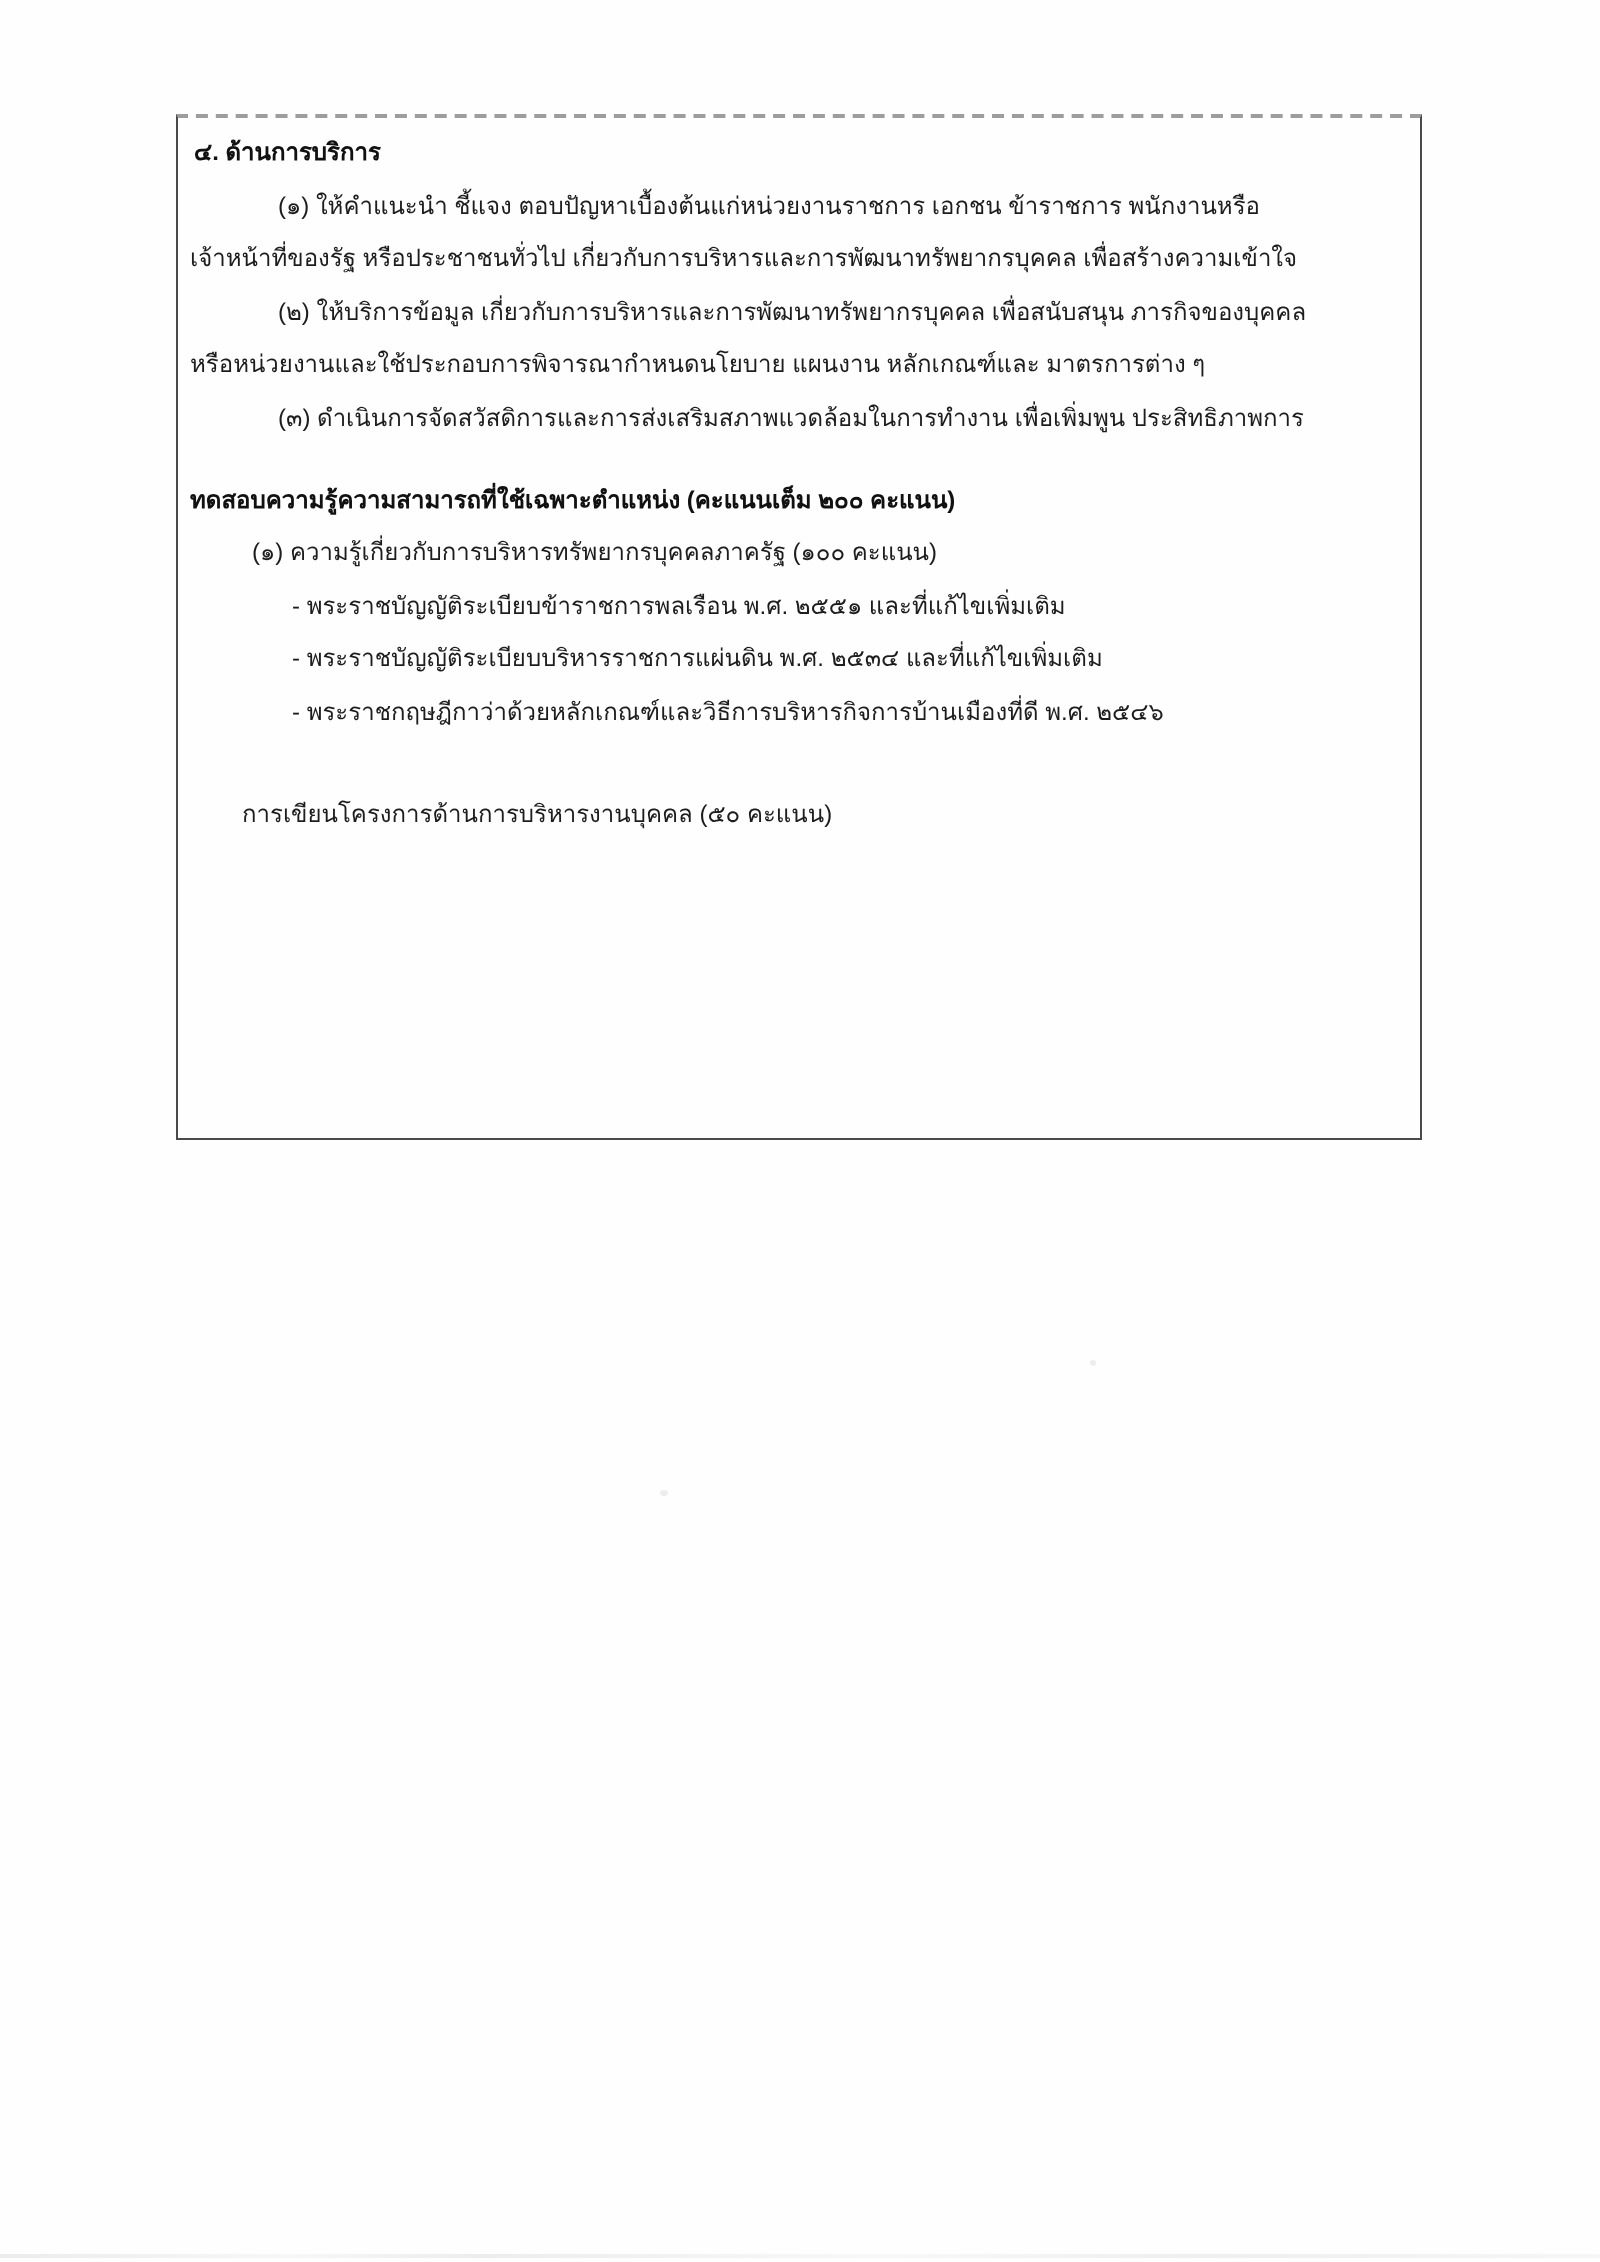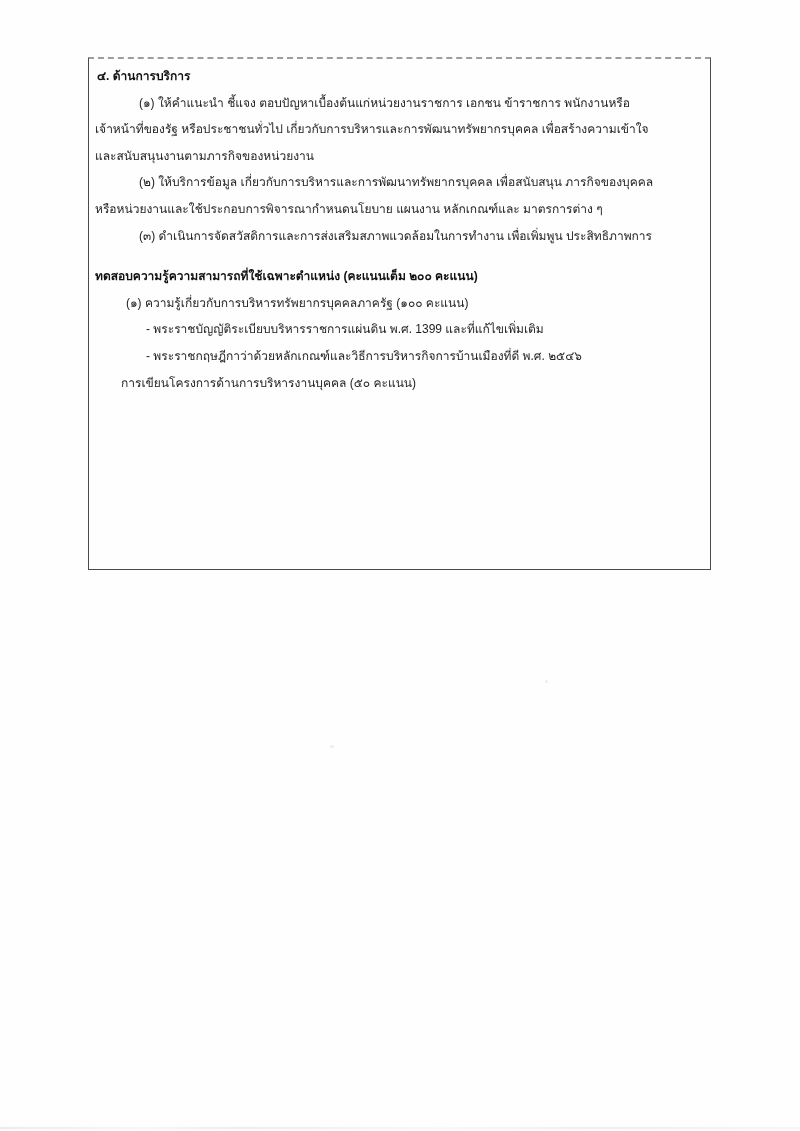--- a/index.html
+++ b/index.html
@@ -35,21 +35,21 @@
     font-size: 12px;
     white-space: nowrap;
     color: #1d1d1d;
   }
   .bold { font-weight: 700; color: #111; }
   .ind-title  { padding-left: 8px; }
   .ind-flush  { padding-left: 6px; }
   .ind-item   { padding-left: 50px; }
   .ind-topic  { padding-left: 37px; }
   .ind-bullet { padding-left: 57px; }
-  .ind-subj   { padding-left: 32px; }
+  .ind-subj   { padding-left: 32px; margin-top: 24px; }
   .gap { height: 14px; }
   .scan-edge-bottom {
     position: absolute;
     left: 0;
     right: 0;
     bottom: 2px;
     height: 2px;
     background: linear-gradient(to right,
       #ececec 0%, #f7f7f7 18%, #ededed 30%, #f8f8f8 55%, #efefef 75%, #f6f6f6 100%);
   }
@@ -63,35 +63,35 @@
 <body>
 
 <div class="page">
 
   <div class="doc-box">
 
     <div class="line ind-title bold">๔. ด้านการบริการ</div>
 
     <div class="line ind-item">(๑) ให้คำแนะนำ ชี้แจง ตอบปัญหาเบื้องต้นแก่หน่วยงานราชการ เอกชน ข้าราชการ พนักงานหรือ</div>
     <div class="line ind-flush">เจ้าหน้าที่ของรัฐ หรือประชาชนทั่วไป เกี่ยวกับการบริหารและการพัฒนาทรัพยากรบุคคล เพื่อสร้างความเข้าใจ</div>
-    <div class="line ind-flush">และสนับสนุนงานตามภารกิจของหน่วยงาน</div>
 
     <div class="line ind-item">(๒) ให้บริการข้อมูล เกี่ยวกับการบริหารและการพัฒนาทรัพยากรบุคคล เพื่อสนับสนุน ภารกิจของบุคคล</div>
     <div class="line ind-flush">หรือหน่วยงานและใช้ประกอบการพิจารณากำหนดนโยบาย แผนงาน หลักเกณฑ์และ มาตรการต่าง ๆ</div>
 
     <div class="line ind-item">(๓) ดำเนินการจัดสวัสดิการและการส่งเสริมสภาพแวดล้อมในการทำงาน เพื่อเพิ่มพูน ประสิทธิภาพการ</div>
 
     <div class="gap"></div>
 
     <div class="line ind-flush bold">ทดสอบความรู้ความสามารถที่ใช้เฉพาะตำแหน่ง (คะแนนเต็ม ๒๐๐ คะแนน)</div>
 
 
     <div class="line ind-topic">(๑) ความรู้เกี่ยวกับการบริหารทรัพยากรบุคคลภาครัฐ (๑๐๐ คะแนน)</div>
 
-    <div class="line ind-bullet">- พระราชบัญญัติระเบียบบริหารราชการแผ่นดิน พ.ศ. 1399 และที่แก้ไขเพิ่มเติม</div>
+    <div class="line ind-bullet">- พระราชบัญญัติระเบียบข้าราชการพลเรือน พ.ศ. ๒๕๕๑ และที่แก้ไขเพิ่มเติม</div>
+    <div class="line ind-bullet">- พระราชบัญญัติระเบียบบริหารราชการแผ่นดิน พ.ศ. ๒๕๓๔ และที่แก้ไขเพิ่มเติม</div>
     <div class="line ind-bullet">- พระราชกฤษฎีกาว่าด้วยหลักเกณฑ์และวิธีการบริหารกิจการบ้านเมืองที่ดี พ.ศ. ๒๕๔๖</div>
 
 
 
     <div class="line ind-subj">การเขียนโครงการด้านการบริหารงานบุคคล (๕๐ คะแนน)</div>
 
   </div>
 
   <div class="scan-edge-bottom"></div>
 

